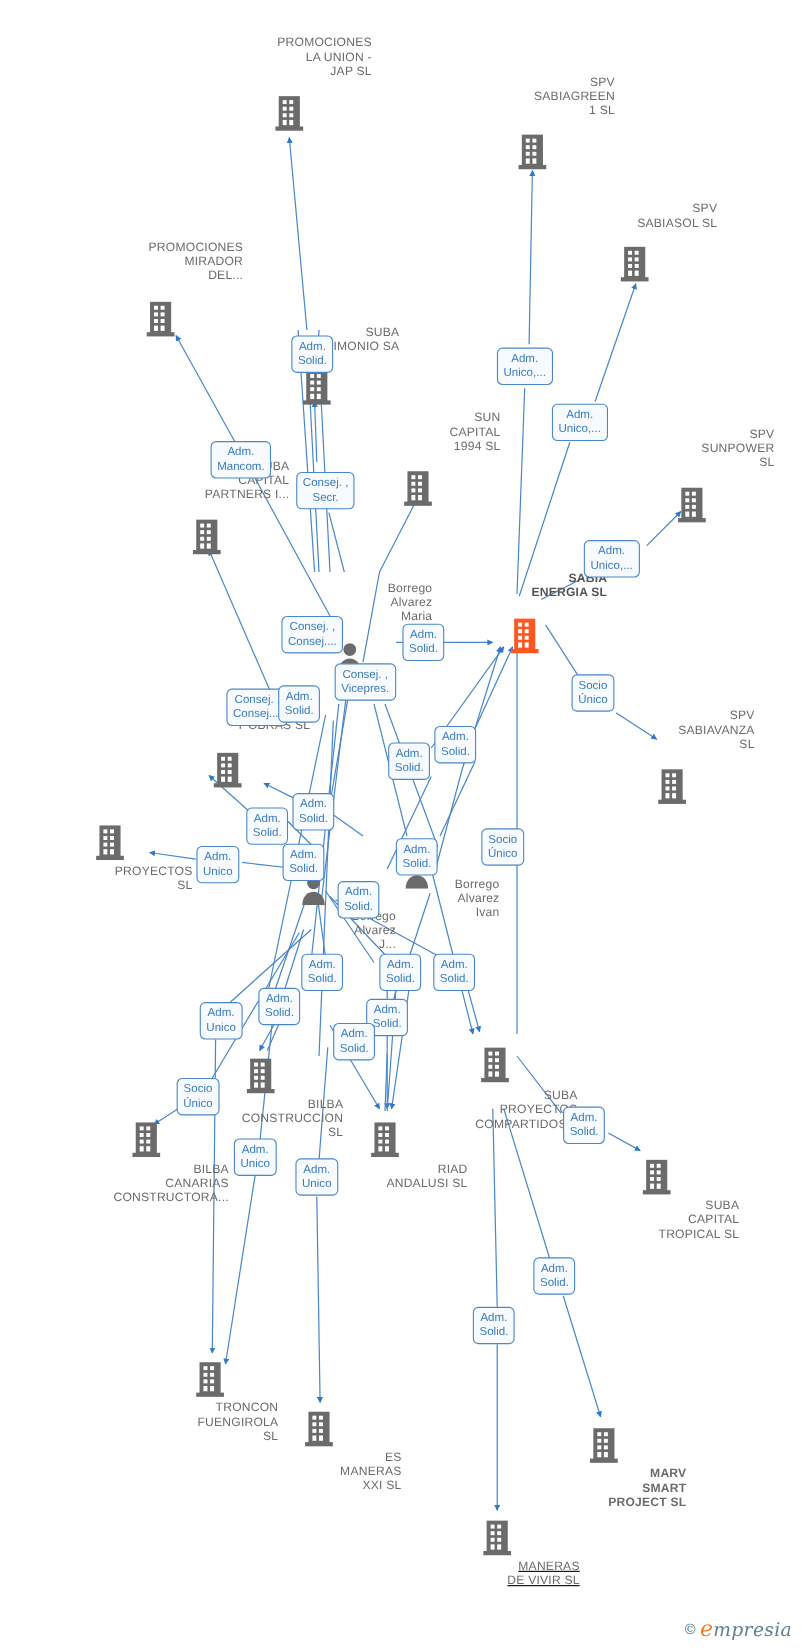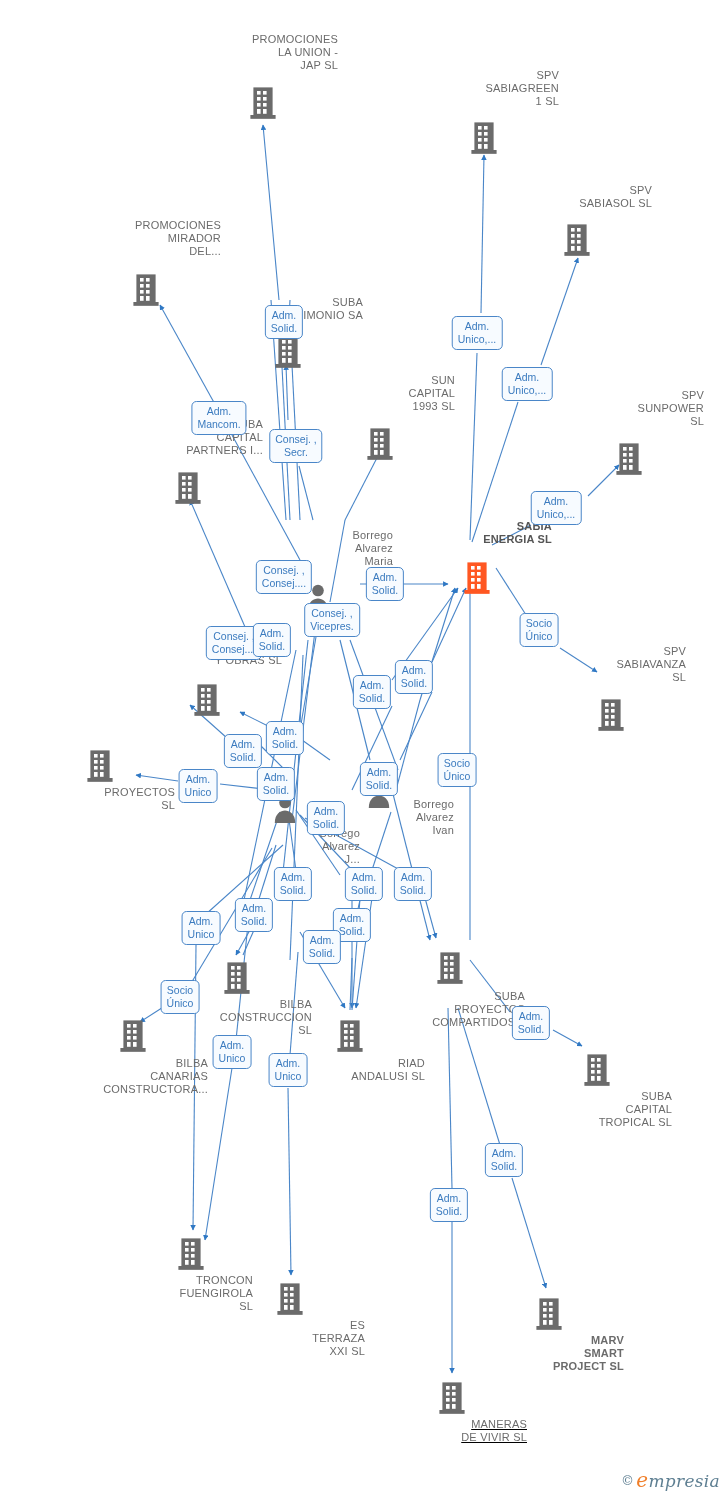--- a/index.html
+++ b/index.html
@@ -269,21 +269,21 @@
           <rect x="7" y="10" width="3" height="3" fill="#ffffff"></rect>
           <rect x="12" y="10" width="3" height="3" fill="#ffffff"></rect>
           <rect x="7" y="15" width="3" height="3" fill="#ffffff"></rect>
           <rect x="12" y="15" width="3" height="3" fill="#ffffff"></rect>
           <rect x="7" y="20" width="3" height="4" fill="#ffffff"></rect>
           <rect x="12" y="20" width="3" height="4" fill="#ffffff"></rect>
         </svg></div>
       <div class="node" style="left: 380px; top: 374px;">
         <div class="node-label">SUN
 CAPITAL
-1993  SL</div>
+1994  SL</div>
       </div>
       <div style="position: absolute; left: 380px; top: 426px; transform: translate(-50%, 0px);"><svg width="30" height="36" viewBox="0 0 24 30" aria-hidden="true">
           <rect x="4" y="2" width="16" height="24" fill="#6b6b6b"></rect>
           <rect x="1.5" y="25" width="21" height="3.2" fill="#6b6b6b"></rect>
           <rect x="7" y="5" width="3" height="3" fill="#ffffff"></rect>
           <rect x="12" y="5" width="3" height="3" fill="#ffffff"></rect>
           <rect x="7" y="10" width="3" height="3" fill="#ffffff"></rect>
           <rect x="12" y="10" width="3" height="3" fill="#ffffff"></rect>
           <rect x="7" y="15" width="3" height="3" fill="#ffffff"></rect>
           <rect x="12" y="15" width="3" height="3" fill="#ffffff"></rect>
@@ -496,21 +496,21 @@
           <rect x="12" y="5" width="3" height="3" fill="#ffffff"></rect>
           <rect x="7" y="10" width="3" height="3" fill="#ffffff"></rect>
           <rect x="12" y="10" width="3" height="3" fill="#ffffff"></rect>
           <rect x="7" y="15" width="3" height="3" fill="#ffffff"></rect>
           <rect x="12" y="15" width="3" height="3" fill="#ffffff"></rect>
           <rect x="7" y="20" width="3" height="4" fill="#ffffff"></rect>
           <rect x="12" y="20" width="3" height="4" fill="#ffffff"></rect>
         </svg></div>
       <div class="node" style="left: 290px; top: 1319px;">
         <div class="node-label">ES
-TERRAZA
+MANERAS
 XXI SL</div>
       </div>
       <div style="position: absolute; left: 290px; top: 1281px; transform: translate(-50%, 0px);"><svg width="30" height="36" viewBox="0 0 24 30" aria-hidden="true">
           <rect x="4" y="2" width="16" height="24" fill="#6b6b6b"></rect>
           <rect x="1.5" y="25" width="21" height="3.2" fill="#6b6b6b"></rect>
           <rect x="7" y="5" width="3" height="3" fill="#ffffff"></rect>
           <rect x="12" y="5" width="3" height="3" fill="#ffffff"></rect>
           <rect x="7" y="10" width="3" height="3" fill="#ffffff"></rect>
           <rect x="12" y="10" width="3" height="3" fill="#ffffff"></rect>
           <rect x="7" y="15" width="3" height="3" fill="#ffffff"></rect>

